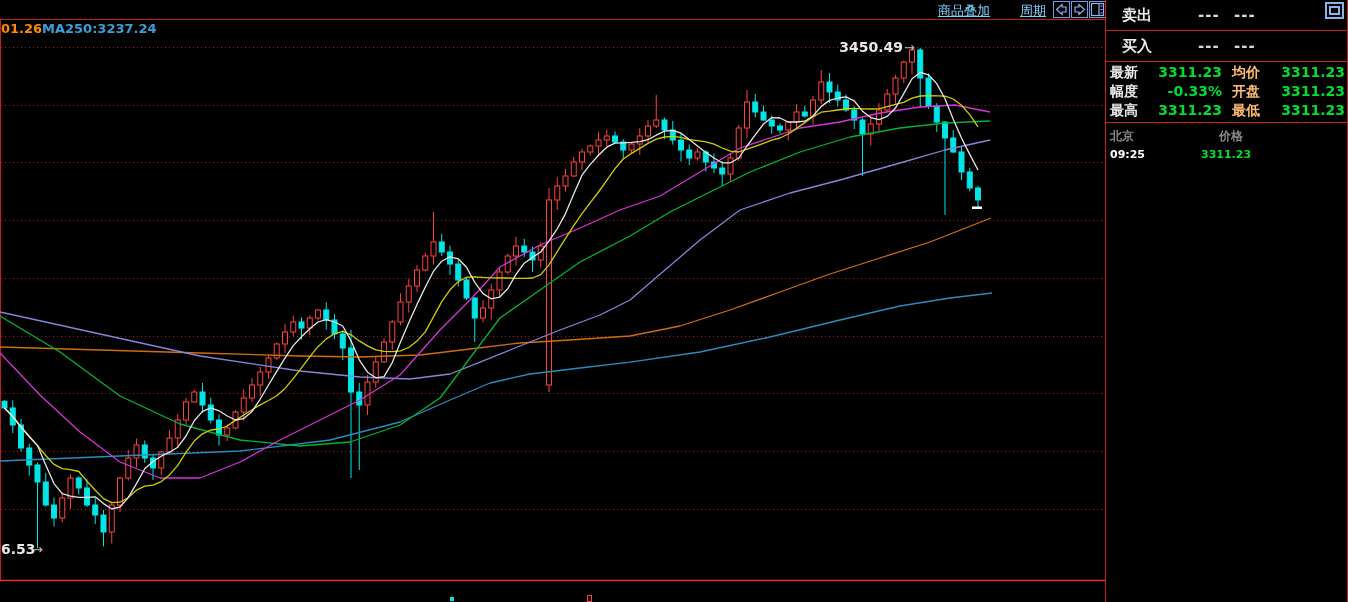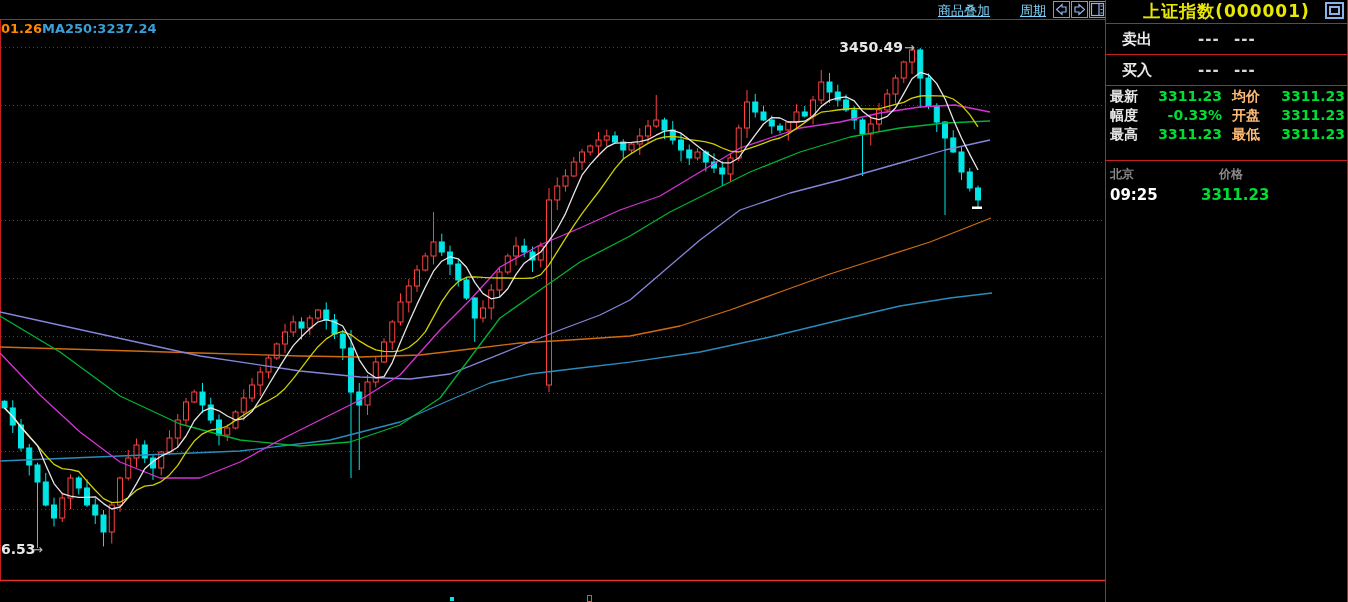--- a/index.html
+++ b/index.html
@@ -27,31 +27,31 @@
   .panel { position:absolute; left:1105px; top:0; width:243px; height:602px;
            background:#000; border-left:1px solid #c41e1e; border-right:1px solid #c41e1e;
            font-weight:bold; }
   .p-title { height:24px; line-height:23px; text-align:center; color:#e9e900;
              font-size:17px; border-bottom:1px solid #c41e1e; letter-spacing:1px; }
   .p-restore { position:absolute; right:3px; top:2px; width:19px; height:17px; cursor:pointer; }
   .p-row { position:relative; height:31px; border-bottom:1px solid #c41e1e; }
   .p-row .lbl { position:absolute; left:16px; top:6px; font-size:15px; color:#ececec; }
   .p-row .d1  { position:absolute; left:92px;  top:6px; font-size:15px; color:#d8d8d8; letter-spacing:1px; }
   .p-row .d2  { position:absolute; left:128px; top:6px; font-size:15px; color:#d8d8d8; letter-spacing:1px; }
-  .p-grid { border-bottom:1px solid #c41e1e; padding:1px 0 16px 0; }
+  .p-grid { border-bottom:1px solid #c41e1e; padding:1px 0 2px 0; }
   .pg-row { display:flex; height:19px; line-height:19px; font-size:14px; }
   .pg-row .l1 { width:48px;  padding-left:4px;  color:#e8e8e8; }
   .pg-row .v1 { width:68px;  text-align:right; }
   .pg-row .l2 { width:48px;  padding-left:10px; color:#fdba74; }
   .pg-row .v2 { flex:1; text-align:right; padding-right:2px; }
   .val-g { color:#00dd33; } .val-w { color:#f4f4f4; }
   .p-time-head { position:relative; height:24px; font-size:12px; color:#8a8a8a; }
   .p-time-head .h1 { position:absolute; left:4px;  top:5px; }
   .p-time-head .h2 { position:absolute; left:113px; top:5px; }
-  .p-time-row { position:relative; height:22px; font-size:15px;text-decoration:underline; }
+  .p-time-row { position:relative; height:22px; font-size:11px;text-decoration:underline; }
   .p-time-row .t { position:absolute; left:4px;  top:1px; color:#ffffff; }
   .p-time-row .p { position:absolute; left:95px; top:1px; color:#00dd33; }
 </style>
 </head>
 <body>
 
 <div class="screen">
 
   <div class="chart">
     <svg id="chart-svg" width="1105" height="602" xmlns="http://www.w3.org/2000/svg">
@@ -342,21 +342,20 @@
         <line x1="9" y1="1.5" x2="9" y2="13.5" stroke="#8fb3f2" stroke-width="1.2"></line>
         <line x1="10.5" y1="4" x2="12.5" y2="4" stroke="#8fb3f2" stroke-width="1"></line>
         <line x1="10.5" y1="7.5" x2="12.5" y2="7.5" stroke="#8fb3f2" stroke-width="1"></line>
         <line x1="10.5" y1="11" x2="12.5" y2="11" stroke="#8fb3f2" stroke-width="1"></line>
       </svg>
     </span>
     <div class="tb-underline"></div>
   </div>
 
   <div class="panel">
-    <div class="p-title">上证指数(000001)</div>
     <span class="p-restore">
       <svg width="19" height="17" viewBox="0 0 19 17">
         <rect x="1" y="1" width="17" height="15" fill="none" stroke="#8ab4e8" stroke-width="2"></rect>
         <rect x="5" y="5" width="9" height="7" fill="none" stroke="#8ab4e8" stroke-width="2"></rect>
       </svg>
     </span>
     <div class="p-row">
       <span class="lbl">卖出</span>
       <span class="d1">---</span>
       <span class="d2">---</span>

